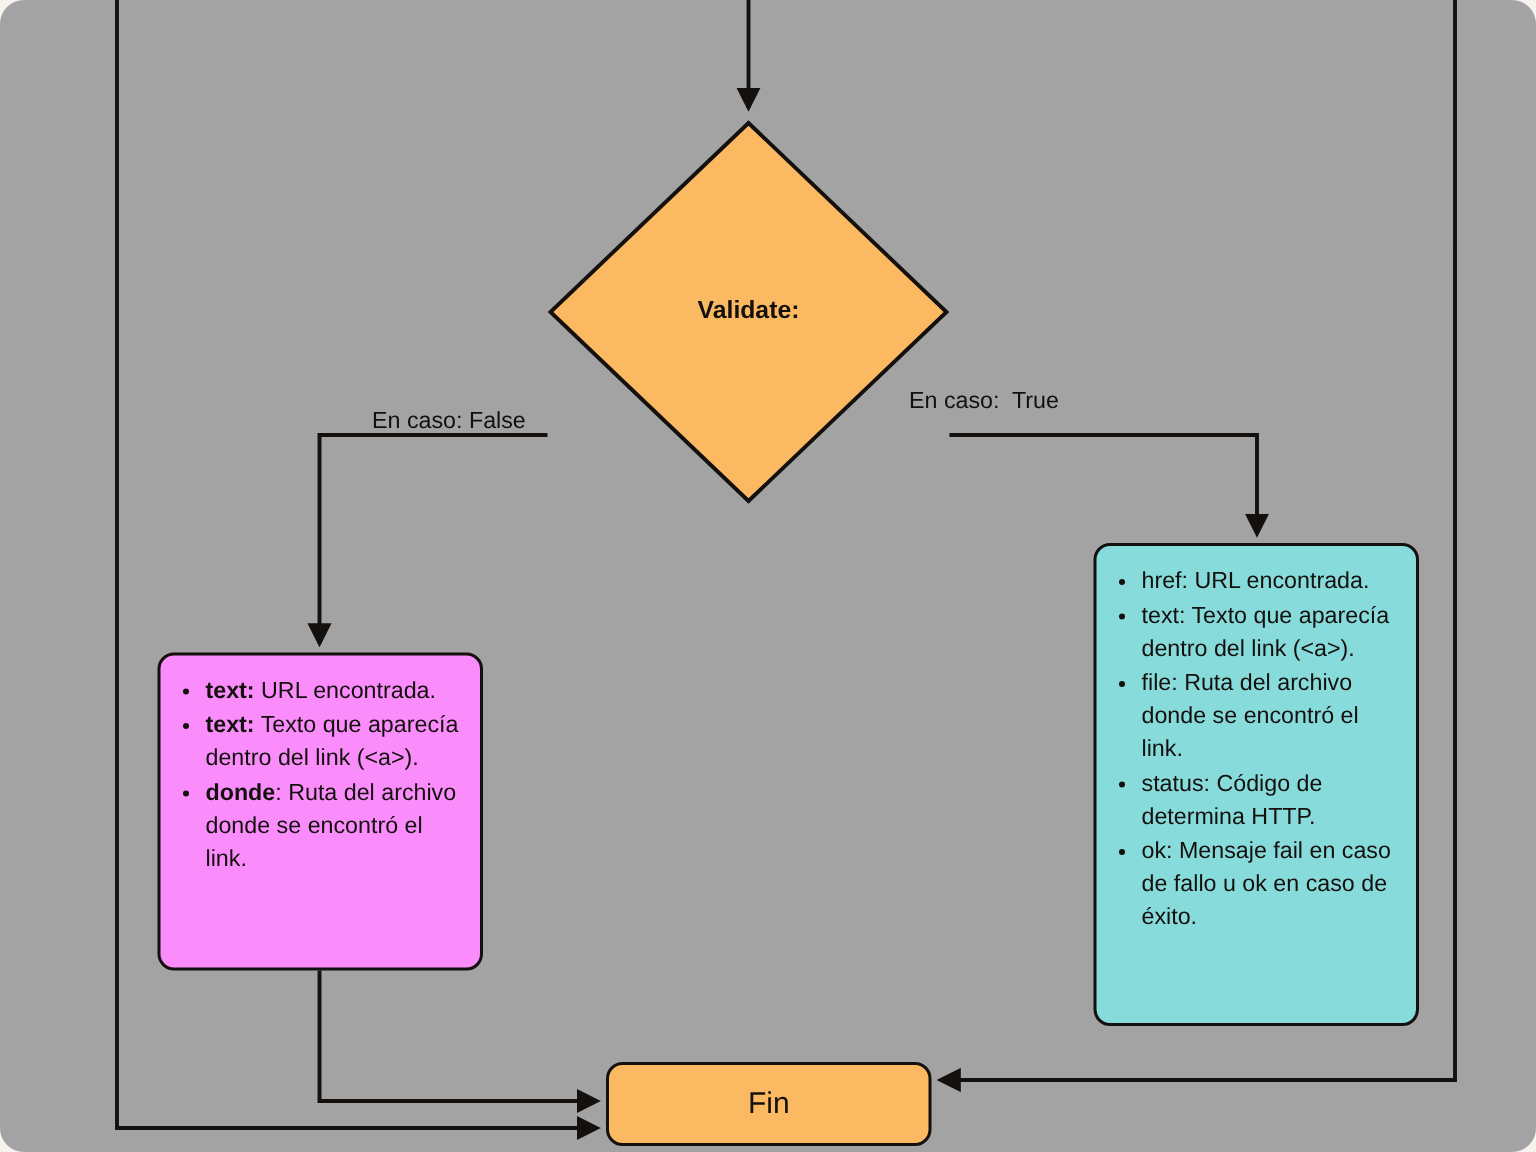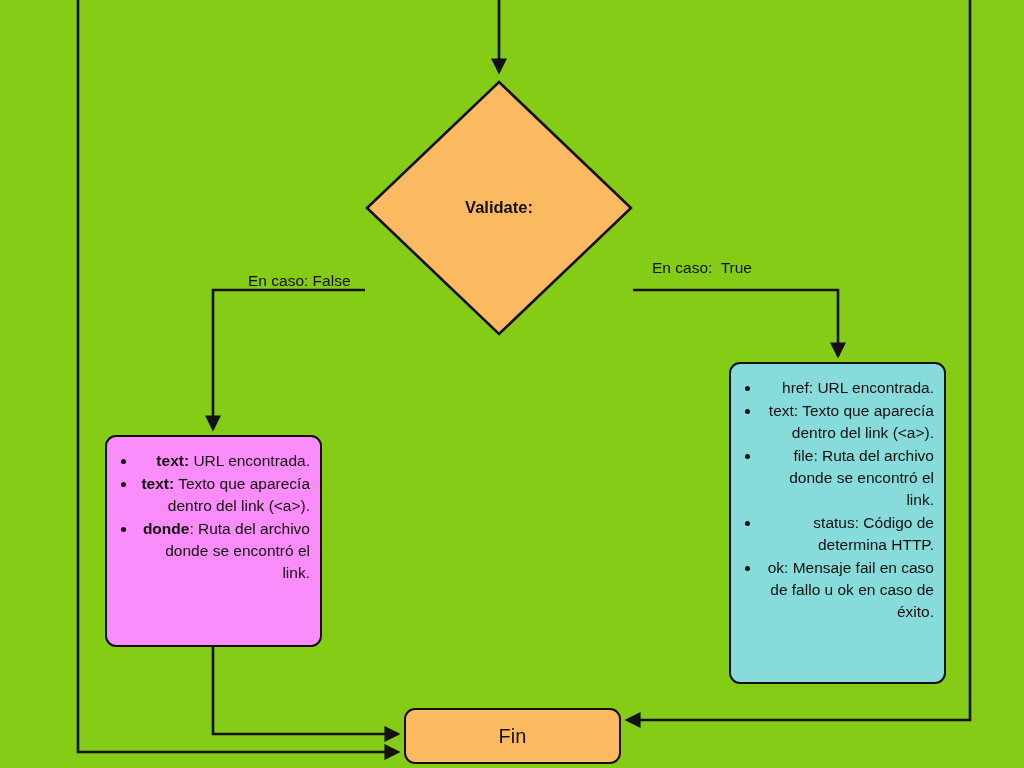--- a/index.html
+++ b/index.html
@@ -4,23 +4,24 @@
 <style>
   html, body {
     margin: 0;
     padding: 0;
     background: #f7f2ec;
   }
   #canvas {
     position: relative;
     width: 1024px;
     height: 768px;
-    background: #84cc16;
+    background: #a3a3a3;
     font-family: "Liberation Sans", sans-serif;
     overflow: hidden;
+    border-radius: 16px;
   }
   #wires {
     position: absolute;
     left: 0; top: 0;
     width: 1024px;
     height: 768px;
     pointer-events: none;
   }
 
   
@@ -76,21 +77,20 @@
   .bullets {
     margin: 0;
     padding: 13px 10px 0 30px;
     list-style: disc;
     font-size: 15.5px;
     line-height: 1.42;
     color: #13100e;
   }
   .bullets li {
     margin: 0 0 1px 0;
-    text-align: right;
   }
   .bullets b {
     font-weight: bold;
   }
 
   
   #fin-box {
     left: 404px;
     top: 708px;
     width: 217px;
@@ -106,21 +106,21 @@
   }
 
   
   .edge-label {
     position: absolute;
     font-size: 15.5px;
     color: #13100e;
     white-space: pre;
   }
   #label-false { left: 248px; top: 272px; }
-  #label-true  { left: 652px; top: 259px; }
+  #label-true  { left: 606px; top: 259px; }
 </style>
 </head>
 <body>
 
 <div id="canvas">
 
   <svg id="wires" viewBox="0 0 1024 768" width="1024" height="768">
     <defs>
       <marker id="arrow" viewBox="0 0 10 10" refX="8.4" refY="5" markerWidth="6.2" markerHeight="6.2" orient="auto-start-reverse">
         <path d="M 0 0 L 10 5 L 0 10 z" fill="#13100e"></path>

